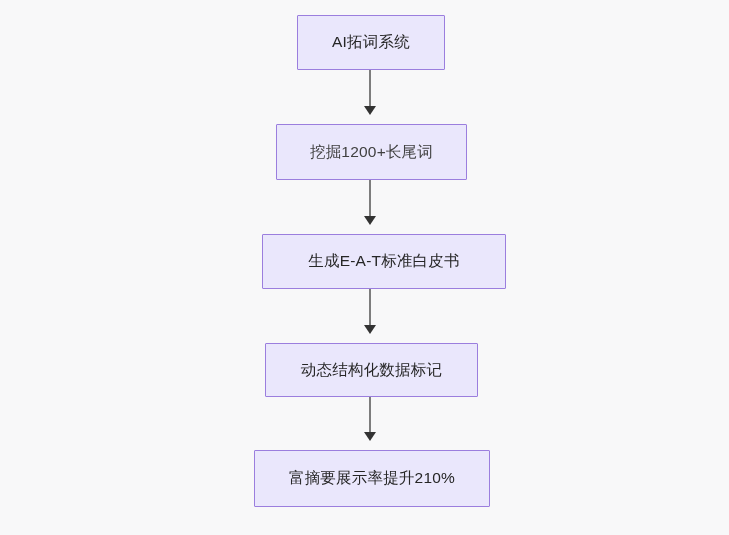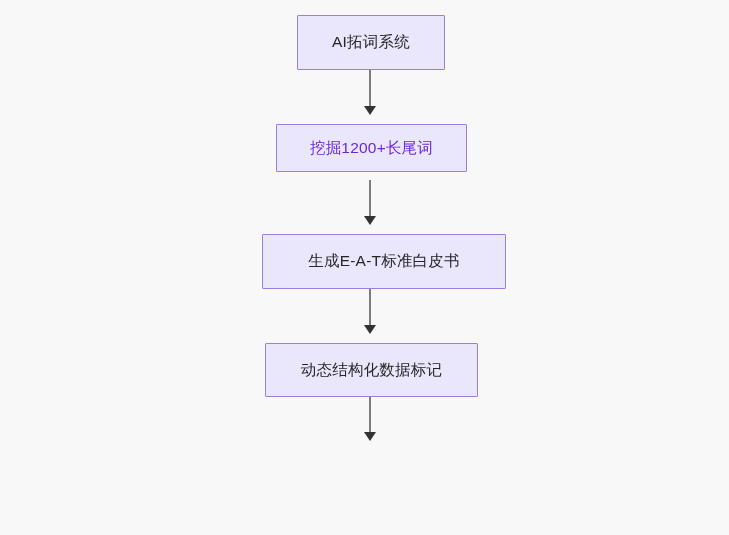--- a/index.html
+++ b/index.html
@@ -57,35 +57,38 @@
 
 <div id="flow-canvas">
 
   <div class="node" style="left: 297px; top: 15px; width: 148px; height: 55px; background: rgb(234, 231, 252); border-color: rgb(155, 126, 222); color: rgb(38, 38, 38);">
     <span class="node-label">AI拓词系统</span>
   </div>
 
   <div class="edge" style="left: 369px; top: 70px; height: 37px; background: rgb(125, 125, 125);"></div>
   <div class="arrowhead" style="left: 364px; top: 106px; border-top-color: rgb(51, 51, 51);"></div>
 
-  <div class="node" style="left: 276px; top: 124px; width: 191px; height: 48px; background: rgb(234, 231, 252); border-color: rgb(155, 126, 222); color: #6d28d9;">
+  <div class="node" style="left: 276px; top: 124px; width: 191px; height: 56px; background: rgb(234, 231, 252); border-color: rgb(155, 126, 222); color: #404040;">
     <span class="node-label">挖掘1200+长尾词</span>
   </div>
 
   <div class="edge" style="left: 369px; top: 180px; height: 37px; background: rgb(125, 125, 125);"></div>
   <div class="arrowhead" style="left: 364px; top: 216px; border-top-color: rgb(51, 51, 51);"></div>
 
   <div class="node" style="left: 262px; top: 234px; width: 244px; height: 55px; background: rgb(234, 231, 252); border-color: rgb(155, 126, 222); color: rgb(38, 38, 38);">
     <span class="node-label">生成E-A-T标准白皮书</span>
   </div>
 
   <div class="edge" style="left: 369px; top: 289px; height: 37px; background: rgb(125, 125, 125);"></div>
   <div class="arrowhead" style="left: 364px; top: 325px; border-top-color: rgb(51, 51, 51);"></div>
 
   <div class="node" style="left: 265px; top: 343px; width: 213px; height: 54px; background: rgb(234, 231, 252); border-color: rgb(155, 126, 222); color: rgb(38, 38, 38);">
     <span class="node-label">动态结构化数据标记</span>
   </div>
 
   <div class="edge" style="left: 369px; top: 397px; height: 36px; background: rgb(125, 125, 125);"></div>
   <div class="arrowhead" style="left: 364px; top: 432px; border-top-color: rgb(51, 51, 51);"></div>
 
+  <div class="node" style="left: 254px; top: 450px; width: 236px; height: 57px; background: rgb(234, 231, 252); border-color: rgb(155, 126, 222); color: rgb(38, 38, 38);">
+    <span class="node-label">富摘要展示率提升210%</span>
+  </div>
 
 </div>
 
 </body></html>

